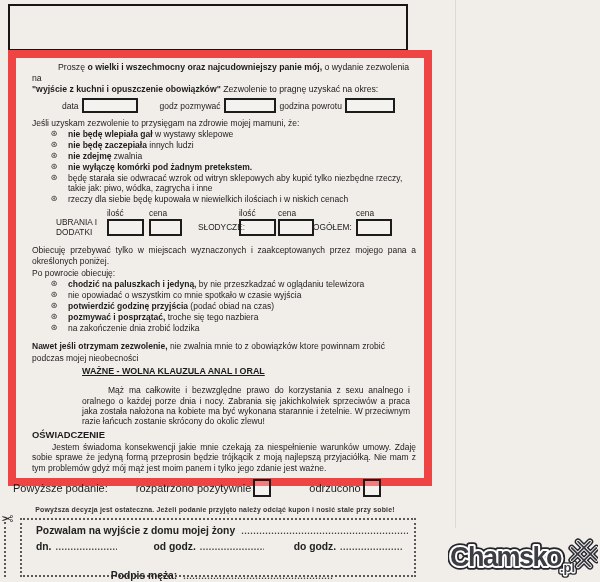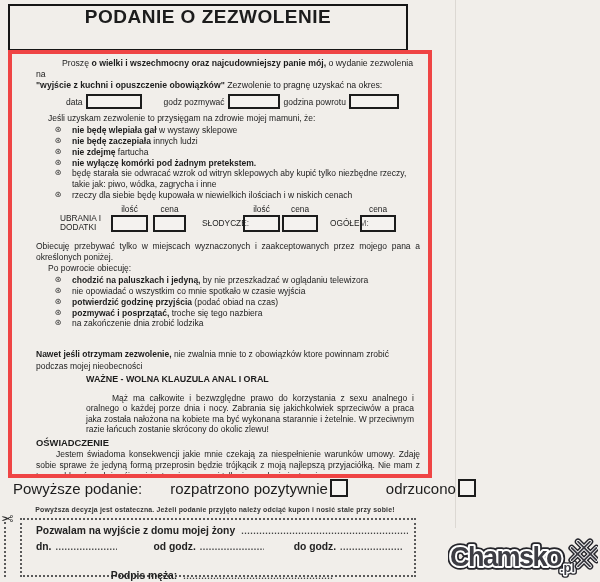--- a/index.html
+++ b/index.html
@@ -14,74 +14,74 @@
   .title-box{
     position:absolute;left:8px;top:4px;width:396px;height:42px;
     border:2px solid #161616;text-align:center;padding-top:1px;
   }
   .title-box div{font-weight:bold;font-size:19px;line-height:20px;letter-spacing:.5px}
   .title-box .t2{word-spacing:5px}
 
   
   .main-box{
     position:absolute;left:8px;top:50px;width:384px;height:412px;
-    border:4px solid #ef4444;padding:4px 8px 4px 24px;
+    border:8px solid #ef4444;padding:4px 8px 4px 16px;
     font-size:8.5px;line-height:10.8px;
     display:flex;flex-direction:column;overflow:hidden;
   }
   b{font-weight:bold}
   .intro{margin:0 0 2px 0;font-size:8.7px;text-indent:26px}
 
   .fields-row{margin:2px 0 3px 30px;height:17px;white-space:nowrap}
   .fieldbox{display:inline-block;border:2px solid #1c1c1c;height:11px;vertical-align:-4px;background:rgba(255,255,255,.25)}
   .fb-date{width:52px;margin-left:3px}
   .lab-exit{margin-left:22px}
   .fb-exit{width:48px;margin-left:3px}
   .lab-return{margin-left:4px}
   .fb-return{width:46px;margin-left:3px}
 
-  .sec-head{margin:1px 0 1px 12px}
+  .sec-head{margin:1px 0 1px 0}
   .blist{margin:0 0 2px 0}
   .bl-row{display:flex}
   .blt{width:12px;margin-left:16px;margin-right:8px;text-align:center;flex:0 0 auto;font-size:8px}
   .bl-txt{flex:1}
 
   
   .shopping{position:relative;height:33px;margin:2px 0 2px 0;flex:0 0 auto}
   .sh{position:absolute;font-size:8.3px;line-height:9.5px}
   .sh-box{position:absolute;border:2px solid #1c1c1c;height:13px;background:rgba(255,255,255,.25)}
-  .sh-h{top:0;text-align:center}
+  .sh-h{top:0;text-align:left}
   .h-q1{left:75px;width:37px}.h-c1{left:117px;width:33px}
   .h-q2{left:207px;width:37px}.h-c2{left:246px;width:36px}
   .h-c3{left:324px;width:36px}
   .b1{left:75px;top:10px;width:33px}.b2{left:117px;top:10px;width:29px}
   .b3{left:207px;top:10px;width:33px}.b4{left:246px;top:10px;width:32px}
   .b5{left:324px;top:10px;width:32px}
   .l-clothes{left:24px;top:9px;width:50px}
   .l-sweets{left:166px;top:14px}
-  .l-total{left:294px;top:14px}
+  .l-total{left:281px;top:14px}
 
   .promise{margin:1px 0 0 0;text-align:justify}
   .places-row{display:flex;margin:0 0 2px 0}
   .places-label{flex:0 0 142px;text-align:right;padding-right:8px;padding-top:2px}
   .places-box{flex:1;border:2px solid #1c1c1c;margin-right:2px;background:rgba(255,255,255,.3)}
   .places-box .prow{height:12px;padding:0 0 0 3px;font-size:8.4px;line-height:12px}
   .places-box .prow:first-child{border-bottom:1.5px solid #1c1c1c}
 
-  .note{margin:18px 0 1px 0;line-height:11.5px}
+  .note{margin:6px 0 1px 0;line-height:11.5px}
 
   .clause{margin:1px 0 1px 50px;width:328px}
-  .clause-head{font-weight:bold;font-size:8.9px;margin-bottom:8px}
+  .clause-head{font-weight:bold;text-decoration:underline;font-size:8.9px;margin-bottom:8px}
   .clause-body{font-size:8.5px;line-height:10.4px;text-indent:26px;text-align:justify}
 
   .stmt-head{font-weight:bold;font-size:9.4px;margin-top:2px}
   .stmt-body{margin:1px 0 0 0;text-indent:20px;text-align:justify;line-height:10.8px}
 
   
-  .decision{position:absolute;left:13px;top:479px;display:flex;align-items:center;font-size:15px}
+  .decision{position:absolute;left:13px;top:479px;display:flex;align-items:center;font-size:11px}
   .decision .d-app{margin-left:28px}
   .decision .d-rej{margin-left:38px}
   .chk{display:inline-block;width:14px;height:14px;border:2px solid #1c1c1c;margin-left:2px;background:rgba(255,255,255,.3)}
 
   .cut-note{position:absolute;left:20px;top:506px;width:390px;text-align:center;
     font-size:6.9px;font-weight:bold;color:#333;letter-spacing:.2px}
 
   
   .cutline-v{position:absolute;left:4px;top:522px;height:55px;border-left:2px dotted #5a5a5a}
   .scissors{position:absolute;left:1px;top:510px;font-size:15px;color:#2e2e2e;transform:scaleX(-1)}
@@ -104,21 +104,20 @@
   .cp-sign-dots{width:150px;margin-left:6px}
 
   .watermark{position:absolute;left:448px;top:531px;width:150px;height:49px}
 </style>
 </head>
 <body>
 
 <div class="fold"></div>
 
 <div class="title-box">
-  <div class="t1">PODANIE O ZEZWOLENIE</div>
 </div>
 
 <div class="main-box">
 
   <p class="intro">
     <span>Proszę</span>
     <b>o wielki i wszechmocny oraz najcudowniejszy panie mój,</b>
     <span>o wydanie zezwolenia na</span>
     <br>
     <b>"wyjście z kuchni i opuszczenie obowiązków"</b>
@@ -135,21 +134,21 @@
     <div class="bl-row">
         <span class="blt">⊛</span>
         <span class="bl-txt"><b>nie będę wlepiała gał</b><span> w wystawy sklepowe</span></span>
       </div>
     <div class="bl-row">
         <span class="blt">⊛</span>
         <span class="bl-txt"><b>nie będę zaczepiała</b><span> innych ludzi</span></span>
       </div>
     <div class="bl-row">
         <span class="blt">⊛</span>
-        <span class="bl-txt"><b>nie zdejmę</b><span> fartucha</span></span>
+        <span class="bl-txt"><b>nie zdejmę</b><span> zwalnia</span></span>
       </div>
     <div class="bl-row">
         <span class="blt">⊛</span>
         <span class="bl-txt"><b>nie wyłączę komórki pod żadnym pretekstem.</b><span></span></span>
       </div>
     <div class="bl-row">
         <span class="blt">⊛</span>
         <span class="bl-txt"><b></b><span>będę starała sie odwracać wzrok od witryn sklepowych aby kupić tylko niezbędne rzeczy, takie jak: piwo, wódka, zagrycha i inne</span></span>
       </div>
     <div class="bl-row">

